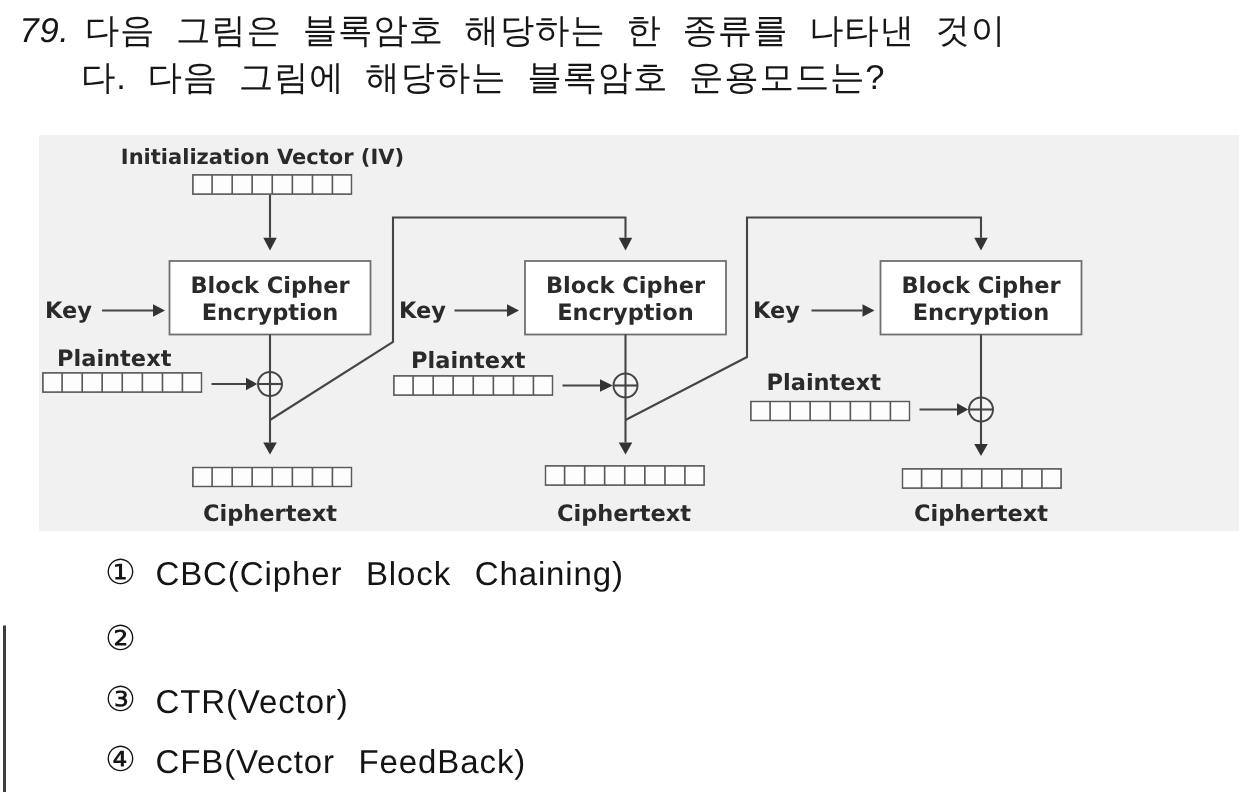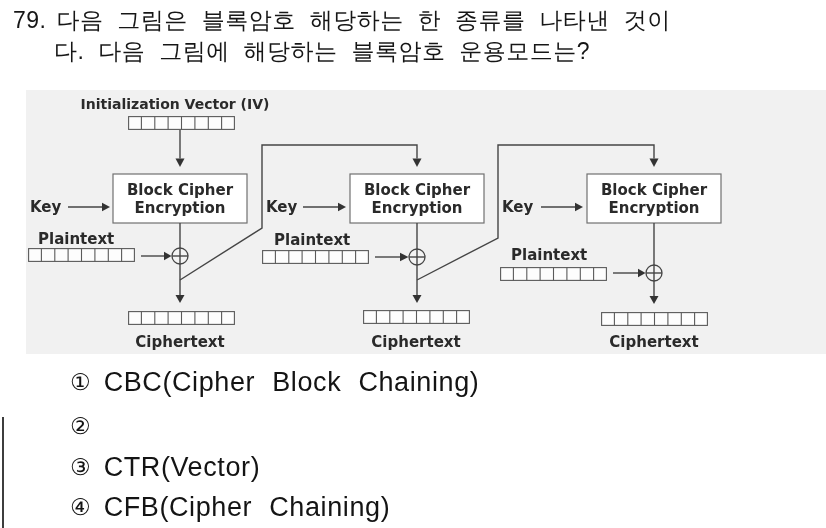--- a/index.html
+++ b/index.html
@@ -6,31 +6,31 @@
   body{
     width:826px;height:528px;position:relative;overflow:hidden;
     background:#ffffff;
     font-family:"Liberation Sans","DejaVu Sans",sans-serif;
   }
   .q-line{
     position:absolute;white-space:nowrap;
     font-size:23px;line-height:26px;color:#161616;
     letter-spacing:0.5px;word-spacing:7px;
   }
-  .q-num{margin-right:10px;}
+  .q-num{margin-right:10px;font-style:italic;}
   .opt{
     position:absolute;left:70px;white-space:nowrap;
     display:flex;align-items:center;color:#141414;
   }
   .opt-marker{
     font-size:23px;line-height:27px;margin-right:13px;
     font-family:"DejaVu Sans",sans-serif;
   }
   .opt-label{
-    font-size:27px;line-height:27px;letter-spacing:0.6px;word-spacing:9px;
+    font-size:22px;line-height:27px;letter-spacing:0.6px;word-spacing:9px;
   }
   .left-rule{
     position:absolute;left:2px;top:417px;width:2px;height:111px;
     background:#3d3d3d;
   }
   svg.diagram{position:absolute;left:0;top:88px;}
   svg .dline{stroke:#454545;stroke-width:1.4;fill:none;}
   svg .dhead{fill:#333333;stroke:none;}
   svg .dbox{fill:#ffffff;stroke:#707070;stroke-width:1.2;}
   svg .dtext{
@@ -143,16 +143,16 @@
 </div>
 <div class="opt" style="top:413px">
   <span class="opt-marker">②</span>
 </div>
 <div class="opt" style="top:454px">
   <span class="opt-marker">③</span>
   <span class="opt-label">CTR(Vector)</span>
 </div>
 <div class="opt" style="top:494px">
   <span class="opt-marker">④</span>
-  <span class="opt-label">CFB(Cipher Chaining)</span>
+  <span class="opt-label">CFB(Vector FeedBack)</span>
 </div>
 
 <div class="left-rule"></div>
 
 </body></html>

